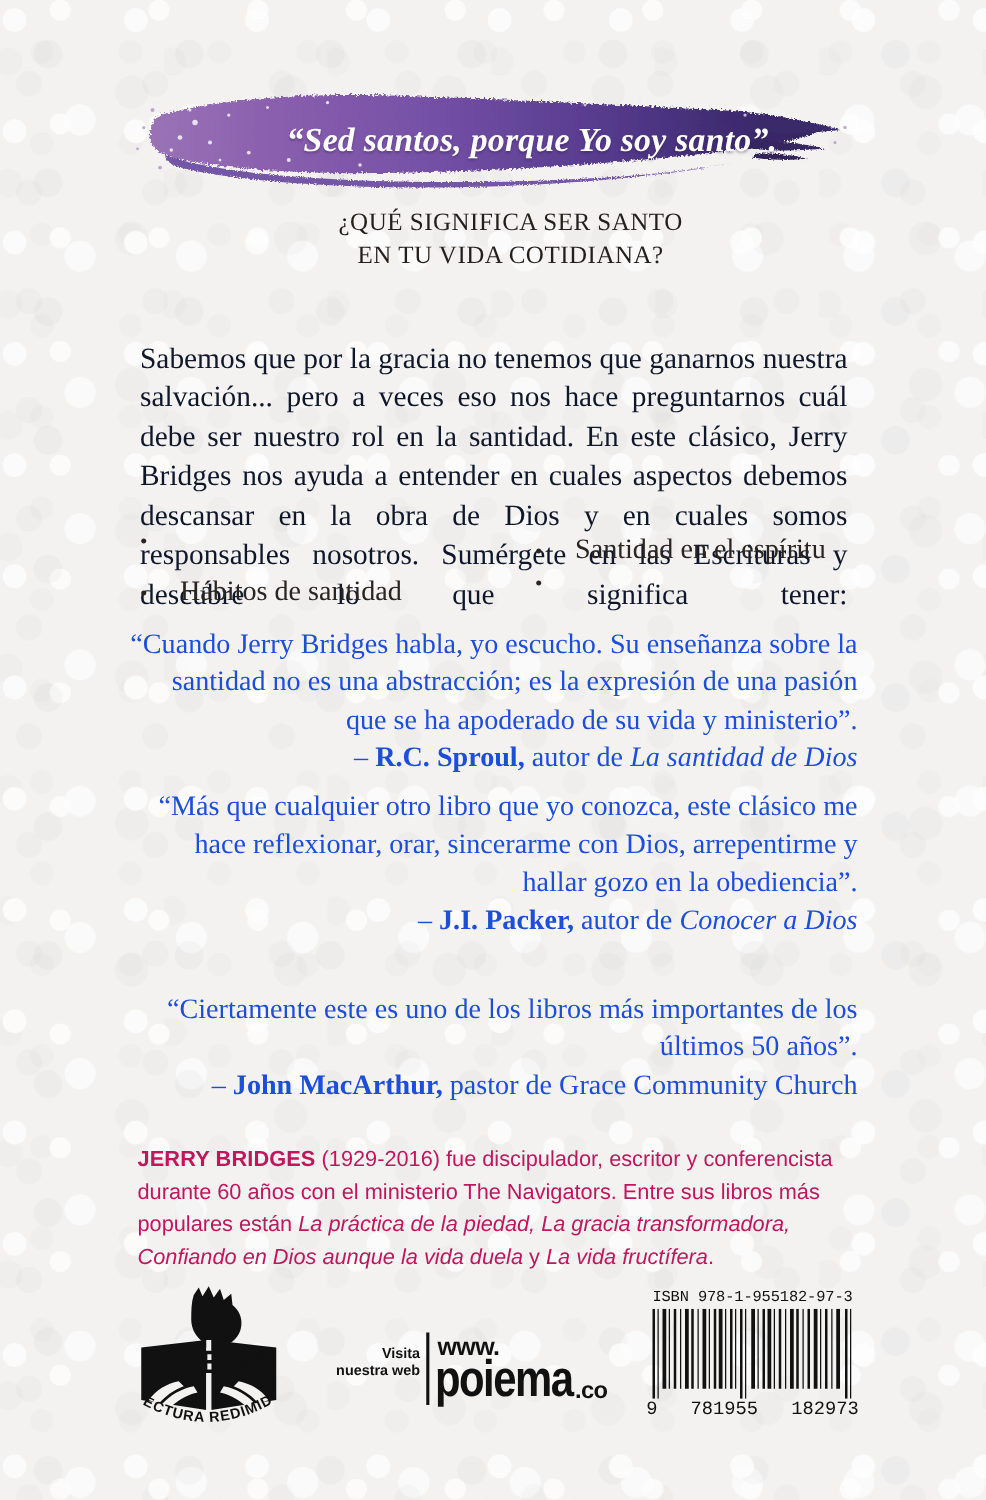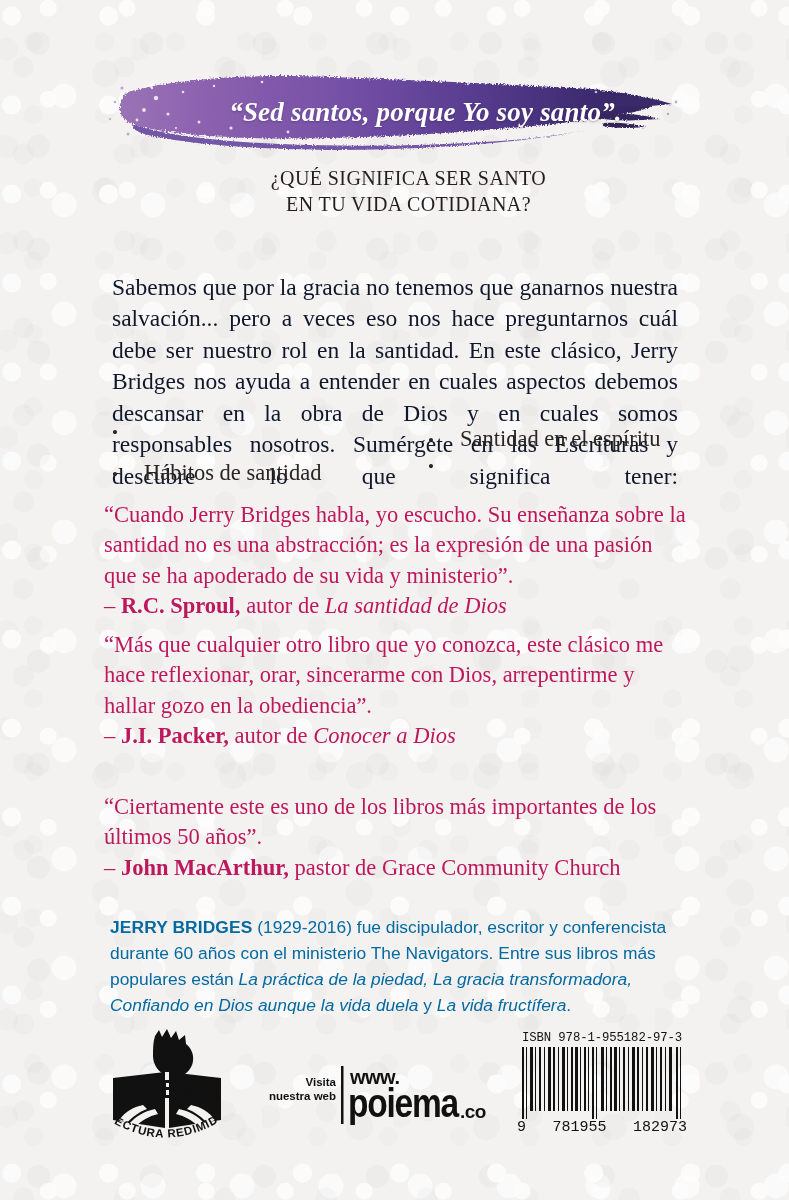--- a/index.html
+++ b/index.html
@@ -126,43 +126,43 @@
     line-height: 1;
     color: #2a2520;
   }
   .bullet .btext { flex: 1 1 auto; }
 
   
   .quote {
     position: absolute;
     left: 104px;
     width: 582px;
-    text-align: left;
+    text-align: right;
     font-size: 22.5px;
     line-height: 1.345;
-    color: #be185d;
+    color: #1d4ed8;
   }
   .quote .attrib { display: block; }
   .quote .who { font-weight: bold; }
   .quote .work { font-style: italic; }
 
   #quote-sproul    { top: 500px; }
   #quote-packer    { top: 630px; }
   #quote-macarthur { top: 792px; }
 
   
   .bio {
     position: absolute;
     left: 110px;
     top: 898px;
     width: 576px;
     font-family: "Liberation Sans", sans-serif;
     font-size: 17.4px;
     line-height: 1.49;
-    color: #0369a1;
+    color: #be185d;
     text-align: left;
   }
   .bio .name { font-weight: bold; letter-spacing: .1px; }
   .bio .work { font-style: italic; }
 
   
   .footer {
     position: absolute;
     left: 0;
     top: 1018px;

